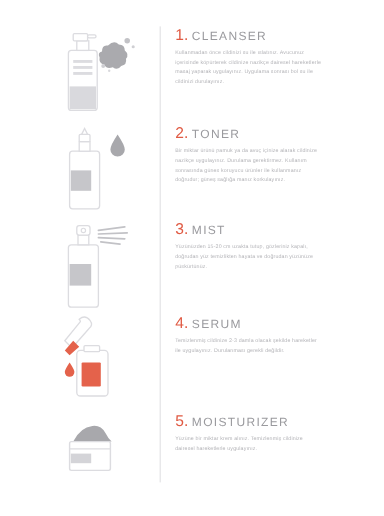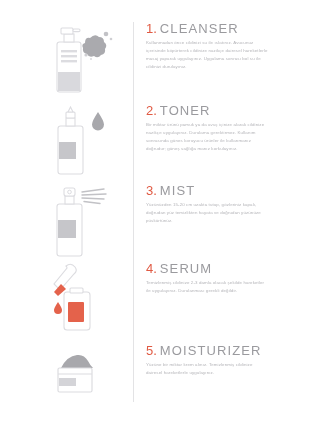--- a/index.html
+++ b/index.html
@@ -62,21 +62,21 @@
   .step-num {
     color: #e05a43;
     font-size: 13px;
     font-weight: normal;
     letter-spacing: 0px;
     line-height: 1;
   }
 
   .step-title {
     color: #9a9a9e;
-    font-size: 13px;
+    font-size: 10px;
     letter-spacing: 1.1px;
     line-height: 1;
     text-transform: uppercase;
   }
 
   .step-body {
     color: #b4b4b8;
     font-size: 4.4px;
     line-height: 1.85;
     letter-spacing: 0.12px;

